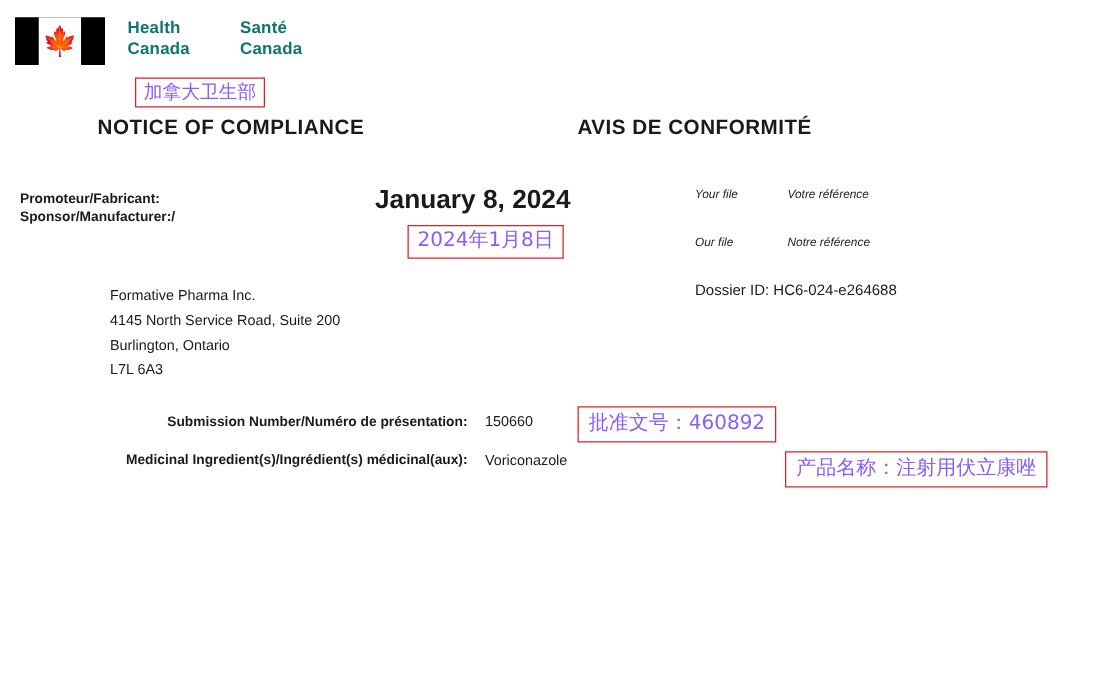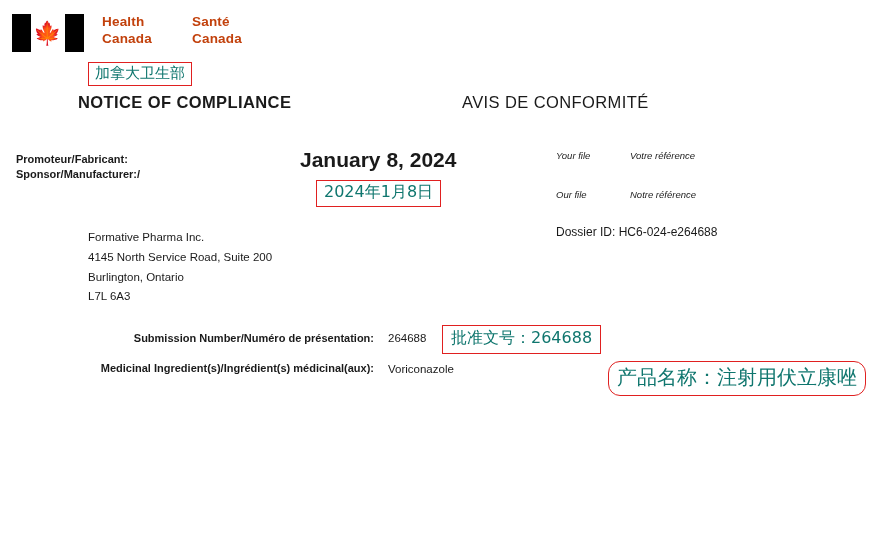--- a/index.html
+++ b/index.html
@@ -59,60 +59,60 @@
     color: #000;
   }
   .wordmark {
     margin-left: 18px;
     display: flex;
     gap: 40px;
     font-size: 13.5px;
     font-weight: bold;
     line-height: 1.25;
     letter-spacing: 0.2px;
-    color: #c2410c;
+    color: #0f766e;
     justify-content: space-between;
   }
   .wordmark div span { display: block; }
 
   
   .annot {
     position: absolute;
     border: 1.6px solid #e02020;
-    color: #0f766e;
+    color: #8b5cf6;
     background: rgba(255,255,255,0.0);
     font-family: "DejaVu Sans", sans-serif;
     white-space: nowrap;
     box-sizing: border-box;
+    margin-left: 20px;
   }
 
   #annot-dept {
     left: 88px;
     top: 62px;
     padding: 1px 6px 2px 6px;
     font-size: 15px;
   }
   #annot-date {
-    left: 316px;
+    left: 306px;
     top: 180px;
     padding: 1px 7px 3px 7px;
     font-size: 16px;
   }
   #annot-submission {
     left: 442px;
     top: 325px;
     padding: 2px 8px 4px 8px;
     font-size: 16px;
   }
   #annot-product {
     left: 608px;
     top: 361px;
     padding: 2px 8px 4px 8px;
-    font-size: 20px;
-    border-radius: 12px;
+    font-size: 16px;
   }
 
   
   .title-row {
     position: absolute;
     top: 93px;
     left: 0;
     width: 892px;
     height: 20px;
   }
@@ -122,21 +122,21 @@
     top: 0;
     font-size: 16.5px;
     font-weight: bold;
     letter-spacing: 0.4px;
   }
   .title-fr {
     position: absolute;
     left: 462px;
     top: 0;
     font-size: 16.5px;
-    font-weight: normal;
+    font-weight: bold;
     letter-spacing: 0.4px;
   }
 
   
   .sponsor-label {
     position: absolute;
     left: 16px;
     top: 152px;
     font-size: 11px;
     font-weight: bold;
@@ -268,28 +268,28 @@
     <span class="ref-en">Our file</span>
     <span>Notre référence</span>
   </div>
 </div>
 <div class="dossier">Dossier ID: HC6-024-e264688</div>
 
 <div class="details">
 
   <div class="detail-row">
     <div class="detail-label">Submission Number/Numéro de présentation:</div>
-    <div class="detail-value">264688</div>
+    <div class="detail-value">150660</div>
   </div>
 
 
   <div class="detail-row">
     <div class="detail-label">Medicinal Ingredient(s)/Ingrédient(s) médicinal(aux):</div>
     <div class="detail-value">Voriconazole</div>
   </div>
 
 
 
 </div>
 
-<div class="annot" id="annot-submission">批准文号：264688</div>
+<div class="annot" id="annot-submission">批准文号：460892</div>
 
 <div class="annot" id="annot-product">产品名称：注射用伏立康唑</div>
 
 </body></html>

